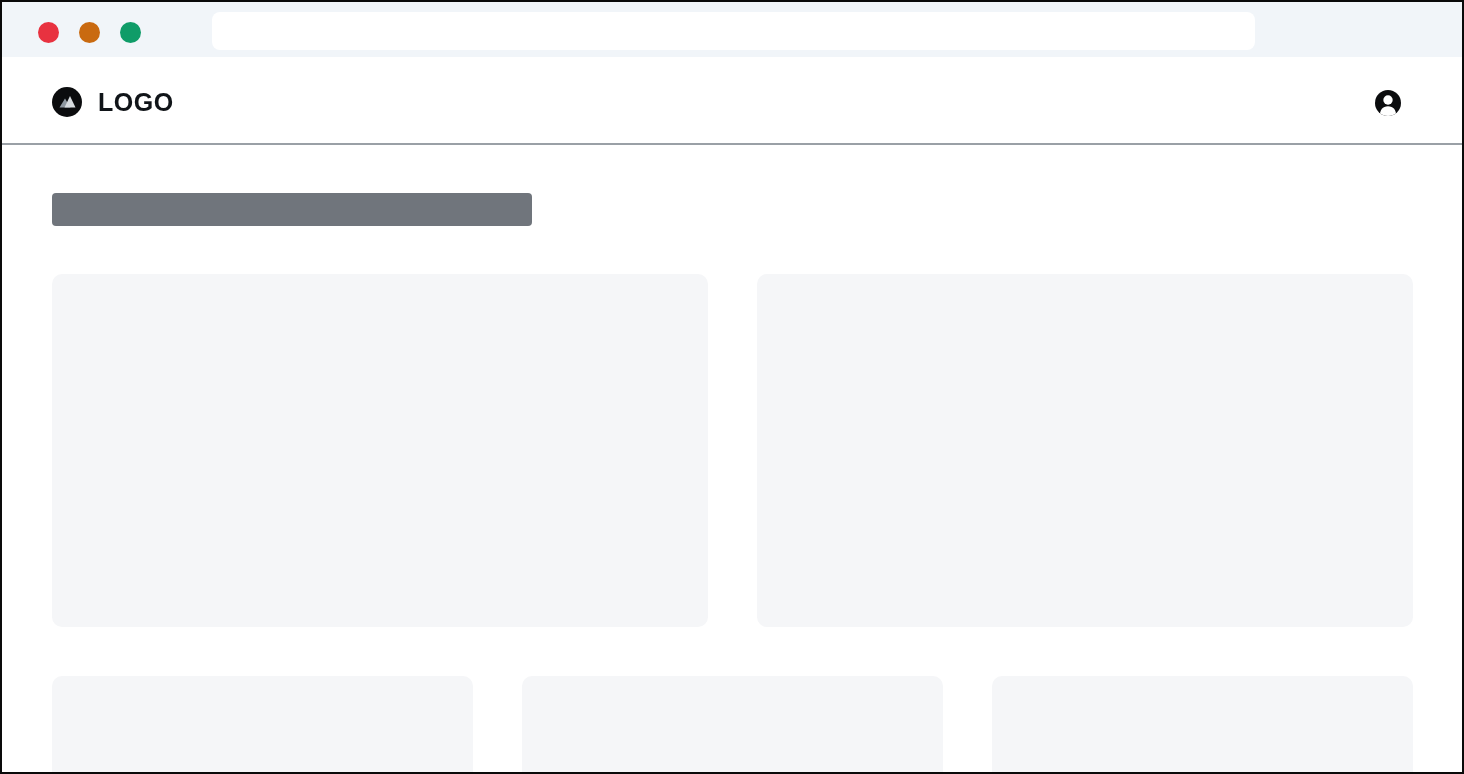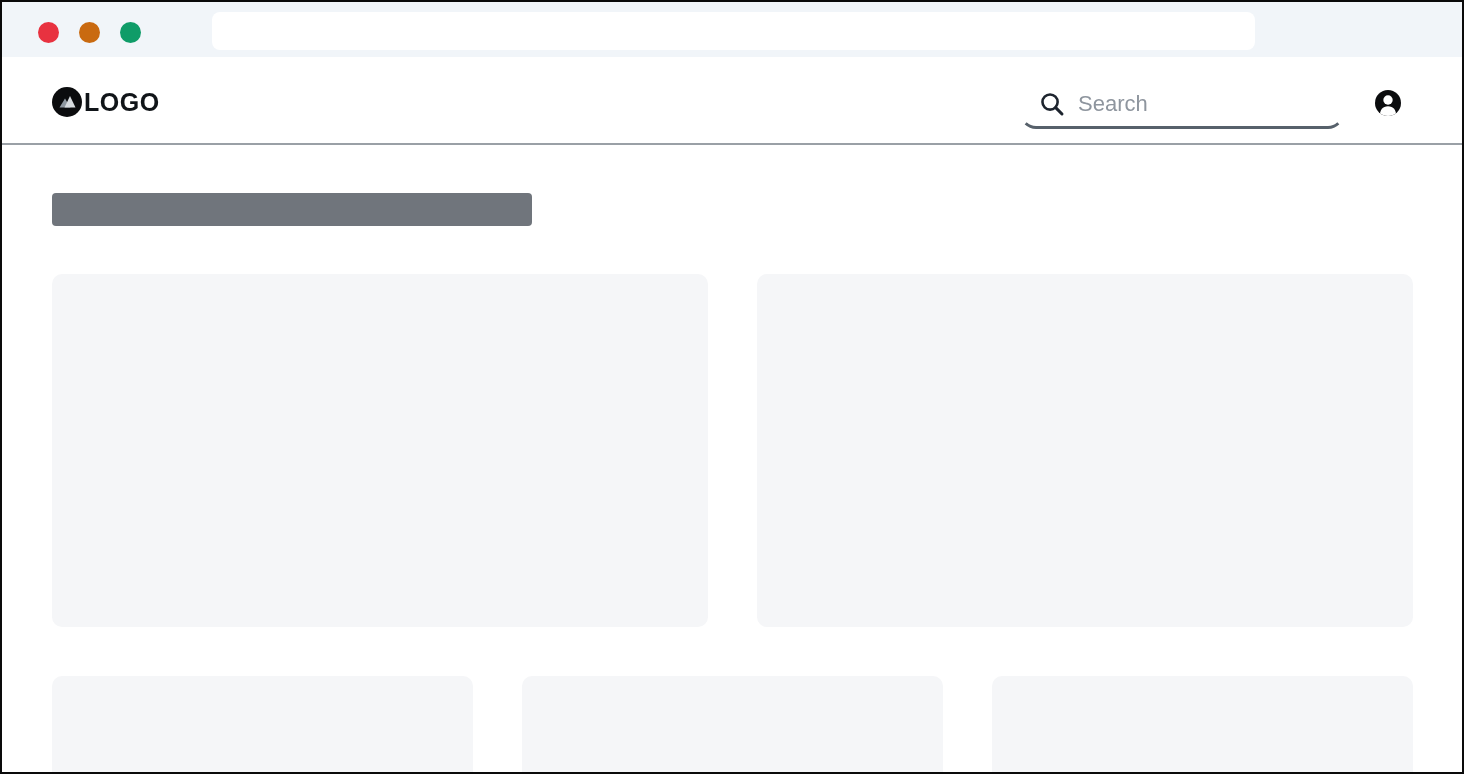--- a/index.html
+++ b/index.html
@@ -59,21 +59,21 @@
     background: #ffffff;
     border-bottom: 2px solid #9aa0a6;
   }
   .brand {
     position: absolute;
     left: 50px;
     top: 0;
     height: 86px;
     display: flex;
     align-items: center;
-    gap: 2px;
+    gap: 16px;
     padding-top: 4px;
     cursor: pointer;
   }
   .brand .logo-text {
     font-size: 25px;
     font-weight: 700;
     letter-spacing: 0.5px;
     color: #101418;
   }
   .nav-links {
@@ -191,29 +191,20 @@
         <svg width="30" height="30" viewBox="0 0 30 30" aria-hidden="true">
           <circle cx="15" cy="15" r="15" fill="#0b0c0e"></circle>
           <polygon points="7.5,20.5 13,11.5 18.5,20.5" fill="#8f98a1"></polygon>
           <polygon points="12.5,20.5 18,9 23.5,20.5" fill="#d7dbdf"></polygon>
         </svg>
       </span>
       <span class="logo-text">LOGO</span>
     </div>
 
 
-    <div class="search-box">
-      <span style="display:flex;">
-        <svg width="26" height="26" viewBox="0 0 24 24" fill="none" aria-hidden="true">
-          <circle cx="10.2" cy="10.2" r="7" stroke="#1d242e" stroke-width="2.4"></circle>
-          <line x1="15.4" y1="15.4" x2="21.2" y2="21.2" stroke="#1d242e" stroke-width="2.8" stroke-linecap="round"></line>
-        </svg>
-      </span>
-      <input class="search-input" type="text" placeholder="Search" style="">
-    </div>
 
     <span class="avatar">
       <svg width="26" height="26" viewBox="0 0 26 26" aria-hidden="true">
         <defs>
             <clipPath id="avclip">
               <circle cx="13" cy="13" r="13"></circle>
             </clipPath>
           </defs>
         <circle cx="13" cy="13" r="13" fill="#0b0c0e"></circle>
         <g clip-path="url(#avclip)">

